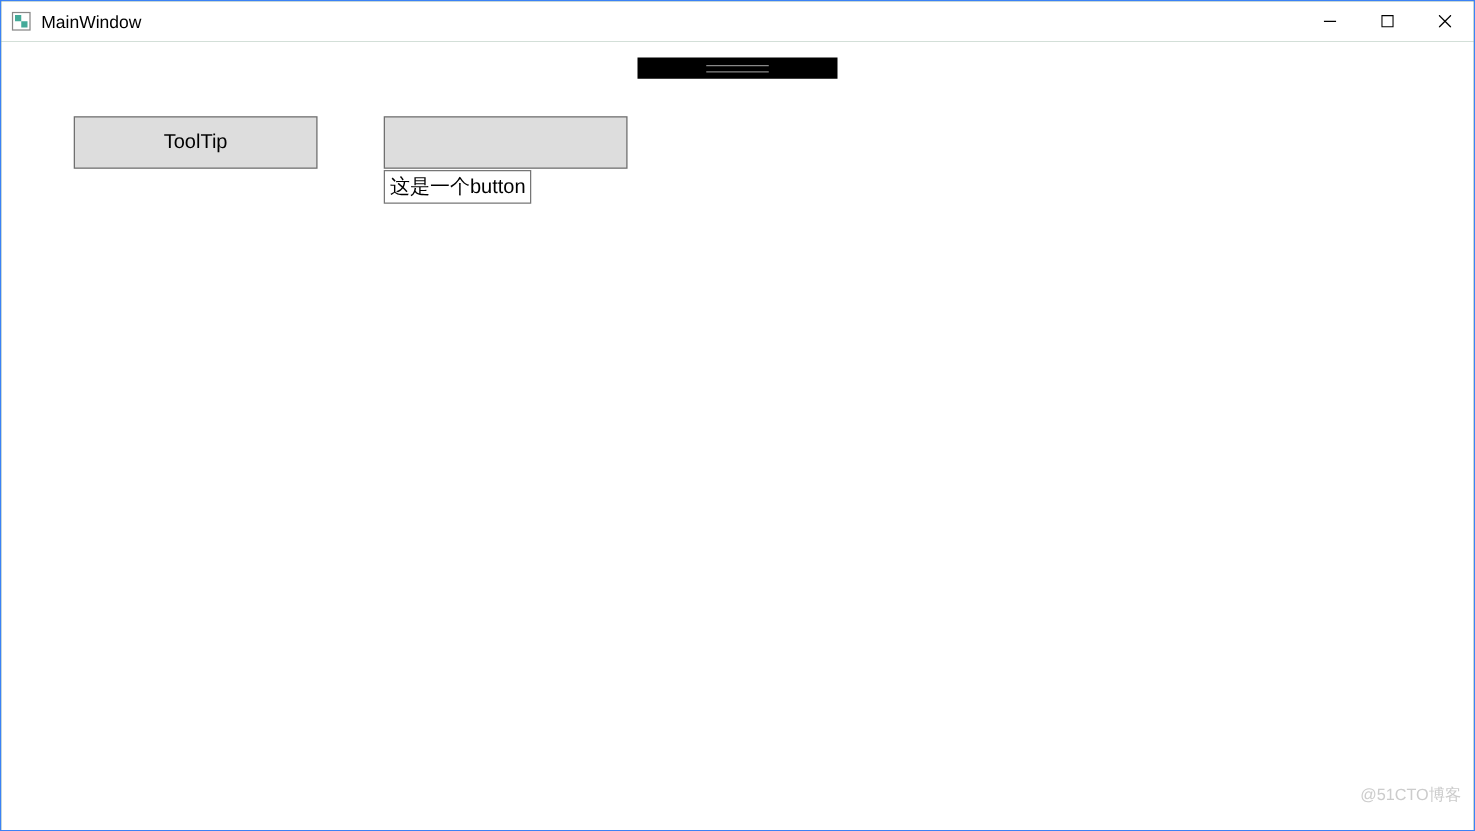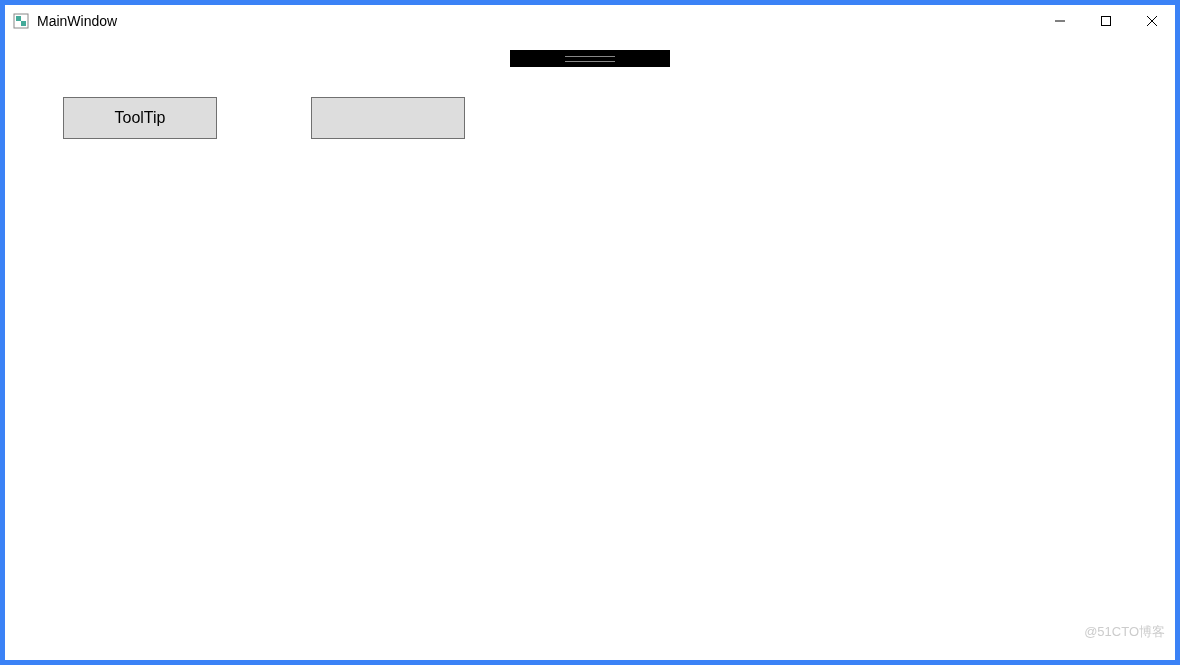--- a/index.html
+++ b/index.html
@@ -11,21 +11,21 @@
       width: 1180px;
       height: 665px;
       font-family: 'Segoe UI', Tahoma, sans-serif;
       background: #ffffff;
       overflow: hidden;
       position: relative;
     }
     .window {
       width: 100%;
       height: 100%;
-      border: 5px solid #3b82f6;
+      border: 1px solid #3b82f6;
       background: #14532d;
       position: relative;
     }
     .titlebar {
       height: 32px;
       background: #ffffff;
       display: flex;
       align-items: center;
       padding-left: 8px;
       position: relative;
@@ -92,21 +92,21 @@
       flex-direction: column;
       justify-content: space-between;
     }
     .grip-line {
       height: 1px;
       background: #888888;
       width: 100%;
     }
     .btn {
       position: absolute;
-      width: 154px;
+      width: 195px;
       height: 42px;
       background: #dddddd;
       border: 1px solid #707070;
       font-size: 16px;
       color: #000000;
       cursor: pointer;
       display: flex;
       align-items: center;
       justify-content: center;
       font-family: inherit;
@@ -181,16 +181,19 @@
     </div>
 
     <button class="btn btn-tooltip">
       <span>ToolTip</span>
     </button>
 
     <button class="btn btn-second">
       <span></span>
     </button>
 
+    <div class="tooltip-popup">
+      <span>这是一个button</span>
+    </div>
   </div>
 
   <div class="watermark">@51CTO博客</div>
 </div>
 
 </body></html>

